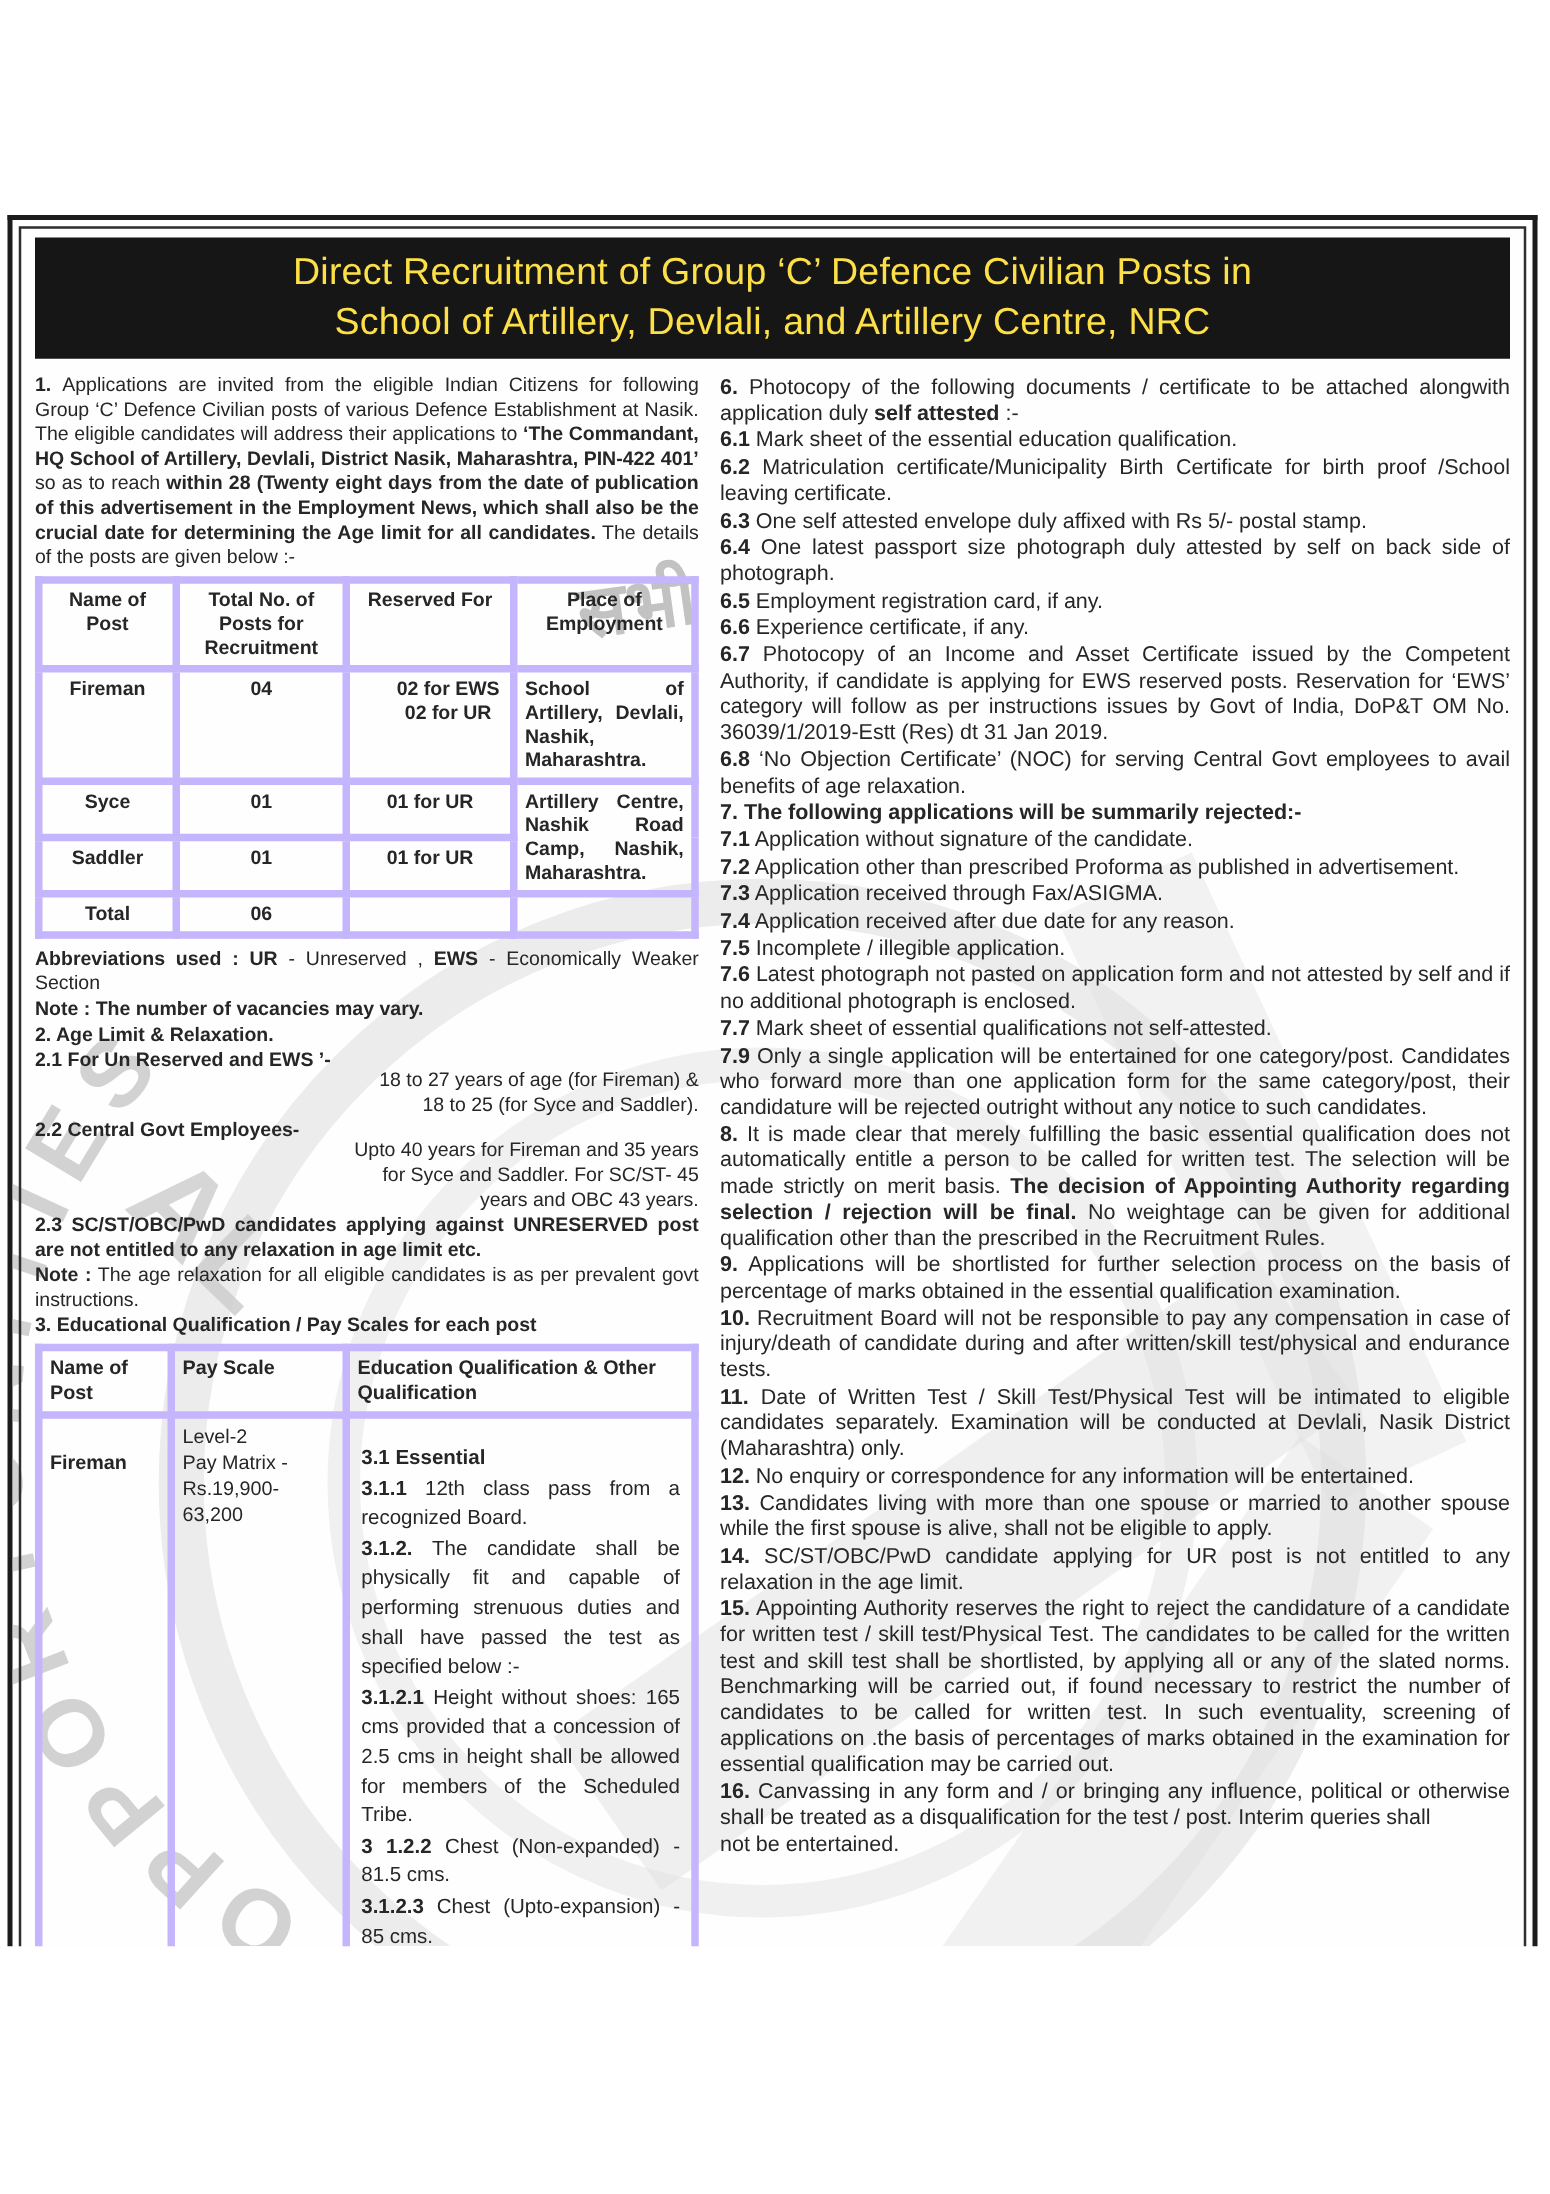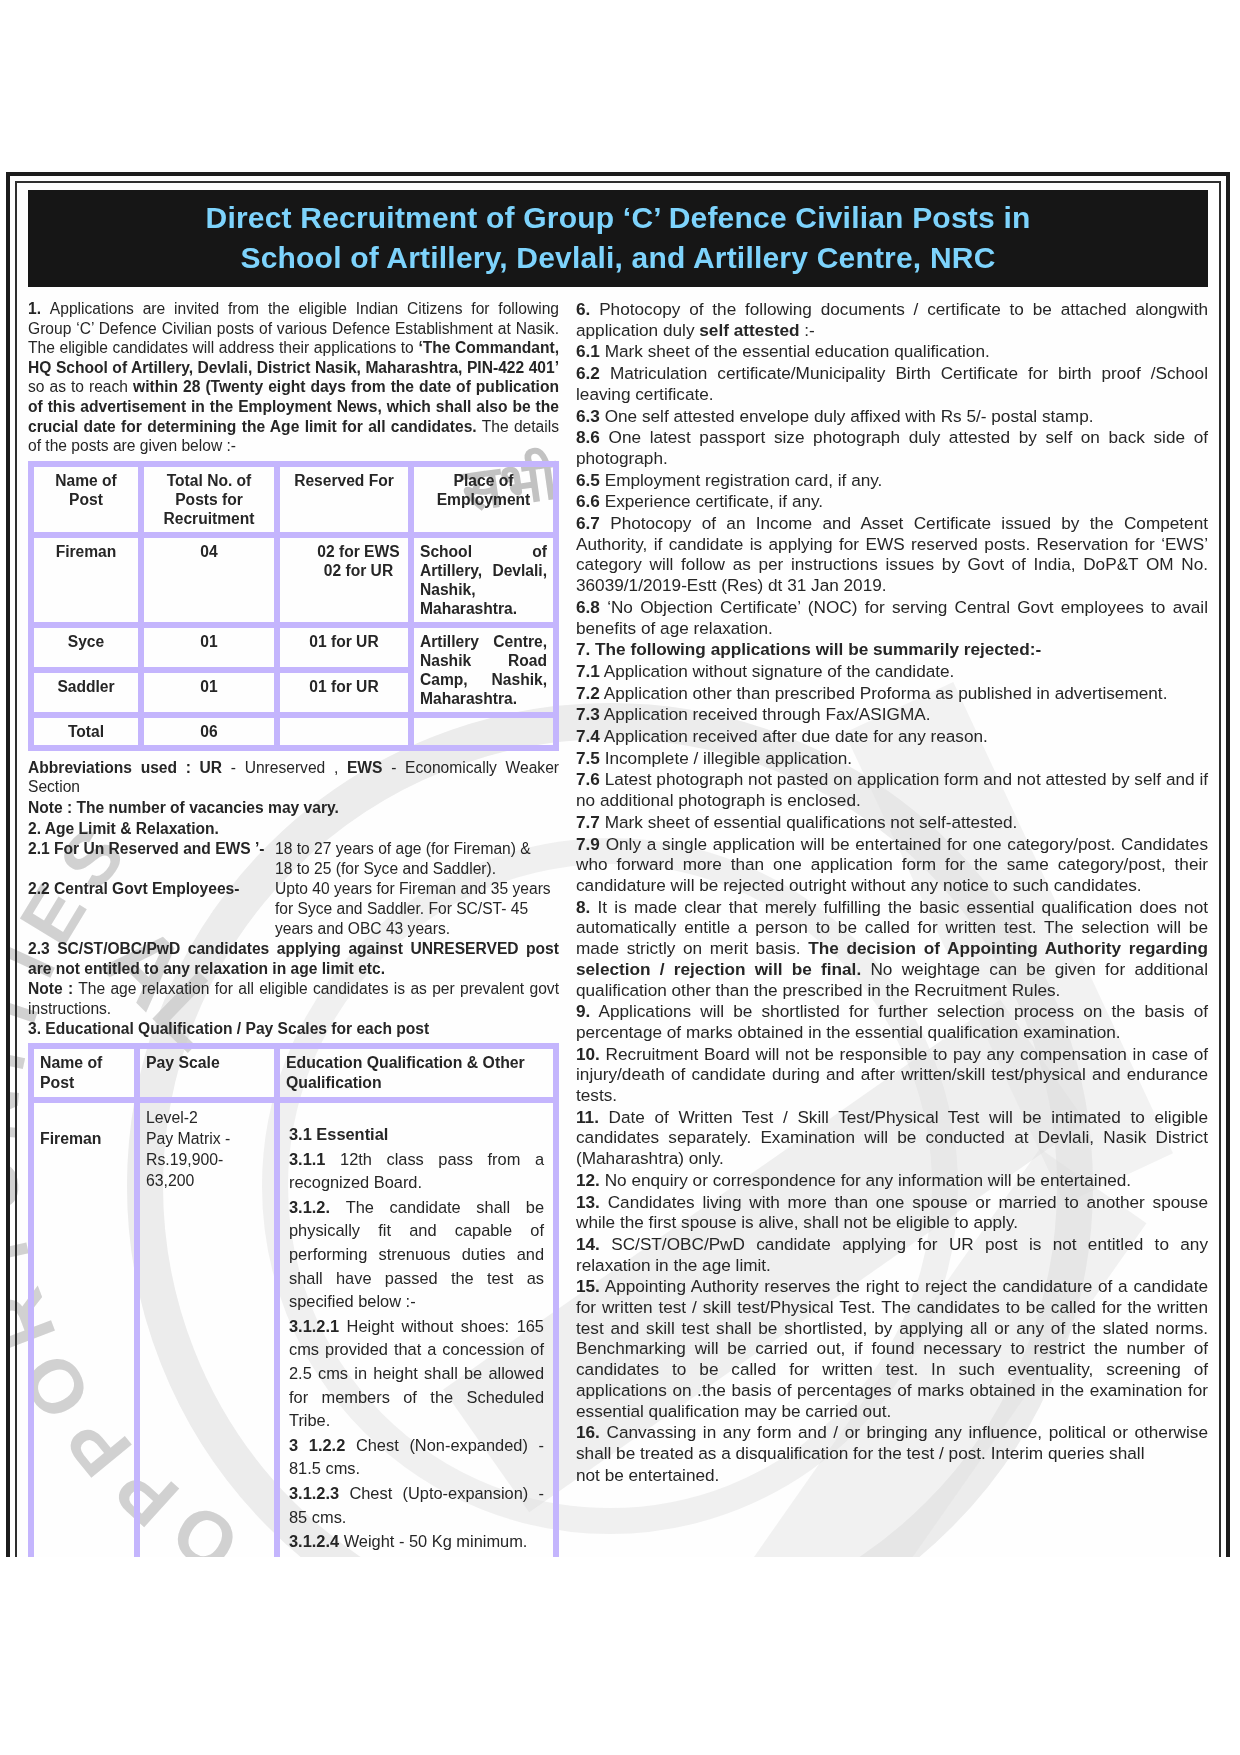--- a/index.html
+++ b/index.html
@@ -25,23 +25,23 @@
     position:absolute;
     top:5px;left:5px;right:5px;bottom:-12px;
     border:2px solid #2e2e2e;
     pointer-events:none;
     z-index:2;
   }
   .wm{position:absolute;top:0;left:0;z-index:0;pointer-events:none;}
   .content{position:relative;z-index:1;padding:14px 18px 0 18px;}
   .titlebar{
     background:#161616;
-    color:#7dd3fc;
+    color:#fde047;
     text-align:center;
-    font-weight:bold;
+    font-weight:normal;
     font-size:30px;
     line-height:40px;
     padding:8px 6px 9px 6px;
     letter-spacing:.2px;
   }
   .columns{display:flex;gap:17px;margin-top:12px;align-items:flex-start;}
   .col-left{width:531px;flex:0 0 531px;font-size:15.6px;line-height:19.6px;text-align:justify;}
   .col-right{flex:1;font-size:17.2px;line-height:20.7px;text-align:justify;}
   .para{margin:0 0 1px 0;}
   .b{font-weight:bold;}
@@ -49,21 +49,21 @@
   table,th,td{border:6px solid #c4b5fd;}
   th,td{padding:4px 6px;vertical-align:top;}
   .vtable{margin:5px 0 7px 0;}
   .vtable th{text-align:center;font-size:15.6px;line-height:19px;}
   .vtable td{text-align:center;font-size:15.6px;line-height:19px;}
   .vtable .cell-bold{font-weight:bold;}
   .vtable .place{text-align:justify;font-weight:bold;margin-left:12px;}
   .prewrap{white-space:pre-line;padding-left:35px;}
   .defrow{display:flex;margin:0 0 1px 0;}
   .defrow .dlabel{flex:0 0 247px;font-weight:bold;}
-  .defrow .dval{flex:1;white-space:pre-line;text-align:left;}
+  .defrow .dval{flex:1;white-space:pre-line;text-align:right;margin-top:16px;}
   .qtable{margin-top:4px;}
   .qtable th{text-align:left;font-size:15.8px;line-height:20px;}
   .qtable .post-cell{width:88px;font-weight:bold;padding-top:26px;font-size:15.8px;}
   .qtable .pay-cell{width:122px;white-space:pre-line;font-size:15.8px;line-height:21px;}
   .qtable .edu-cell{font-size:16.4px;line-height:23.6px;padding:20px 9px;}
 </style>
 </head>
 <body>
 
 <div class="sheet">
@@ -182,21 +182,21 @@
 
         </tbody>
           </table>
       </div>
 
       <div class="col-right">
           <p class="para"><span class="b">6.</span><span> Photocopy of the following documents / certificate to be attached alongwith application duly </span><span class="b">self attested</span><span> :-</span></p>
           <p class="para"><span class="b">6.1</span><span> Mark sheet of the essential education qualification.</span></p>
           <p class="para"><span class="b">6.2</span><span> Matriculation certificate/Municipality Birth Certificate for birth proof /School leaving certificate.</span></p>
           <p class="para"><span class="b">6.3</span><span> One self attested envelope duly affixed with Rs 5/- postal stamp.</span></p>
-          <p class="para"><span class="b">8.6</span><span> One latest passport size photograph duly attested by self on back side of photograph.</span></p>
+          <p class="para"><span class="b">6.4</span><span> One latest passport size photograph duly attested by self on back side of photograph.</span></p>
           <p class="para"><span class="b">6.5</span><span> Employment registration card, if any.</span></p>
           <p class="para"><span class="b">6.6</span><span> Experience certificate, if any.</span></p>
           <p class="para"><span class="b">6.7</span><span> Photocopy of an Income and Asset Certificate issued by the Competent Authority, if candidate is applying for EWS reserved posts. Reservation for ‘EWS’ category will follow as per instructions issues by Govt of India, DoP&amp;T OM No. 36039/1/2019-Estt (Res) dt 31 Jan 2019.</span></p>
           <p class="para"><span class="b">6.8</span><span> ‘No Objection Certificate’ (NOC) for serving Central Govt employees to avail benefits of age relaxation.</span></p>
           <p class="para"><span class="b">7. The following applications will be summarily rejected:-</span></p>
           <p class="para"><span class="b">7.1</span><span> Application without signature of the candidate.</span></p>
           <p class="para"><span class="b">7.2</span><span> Application other than prescribed Proforma as published in advertisement.</span></p>
           <p class="para"><span class="b">7.3</span><span> Application received through Fax/ASIGMA.</span></p>
           <p class="para"><span class="b">7.4</span><span> Application received after due date for any reason.</span></p>
           <p class="para"><span class="b">7.5</span><span> Incomplete / illegible application.</span></p>

